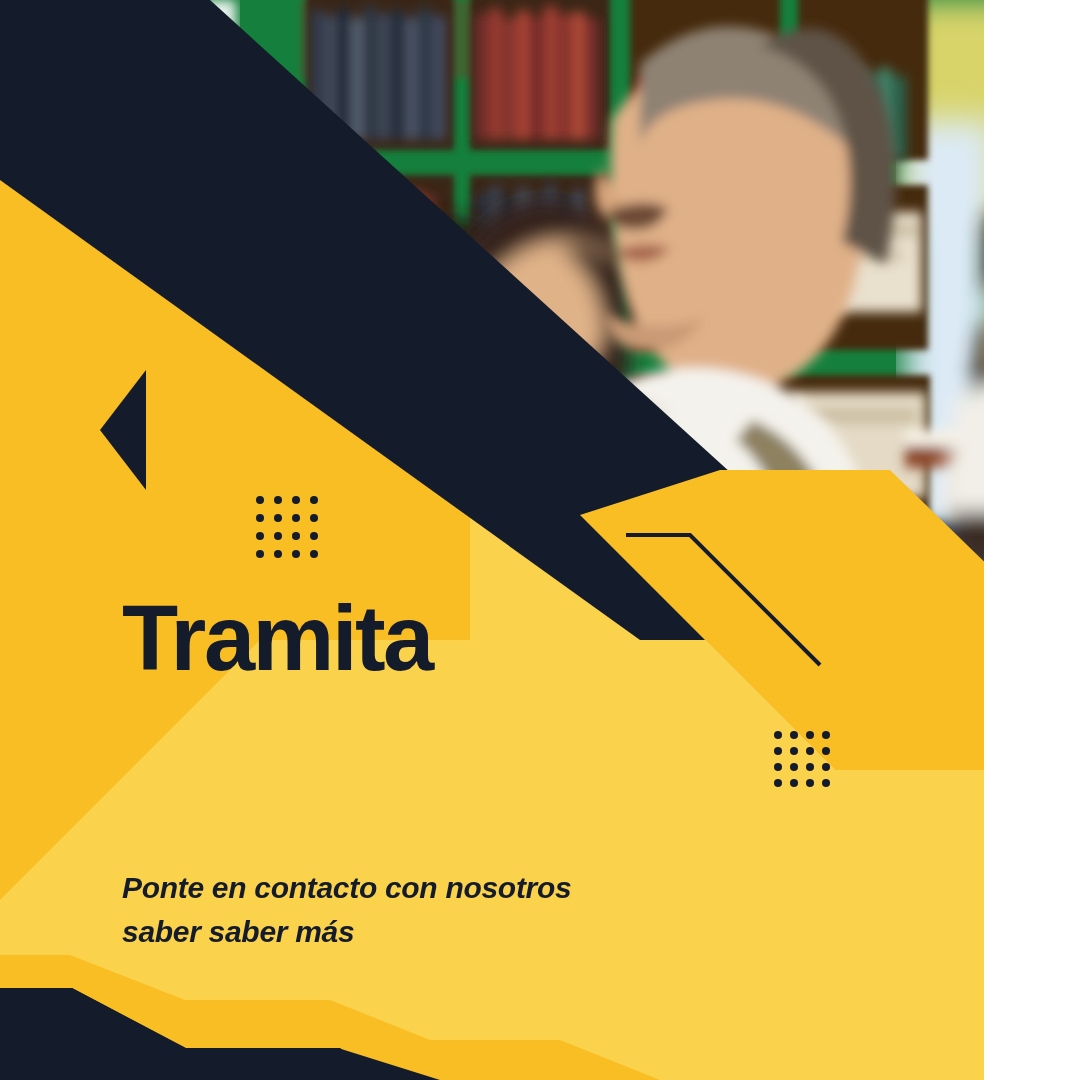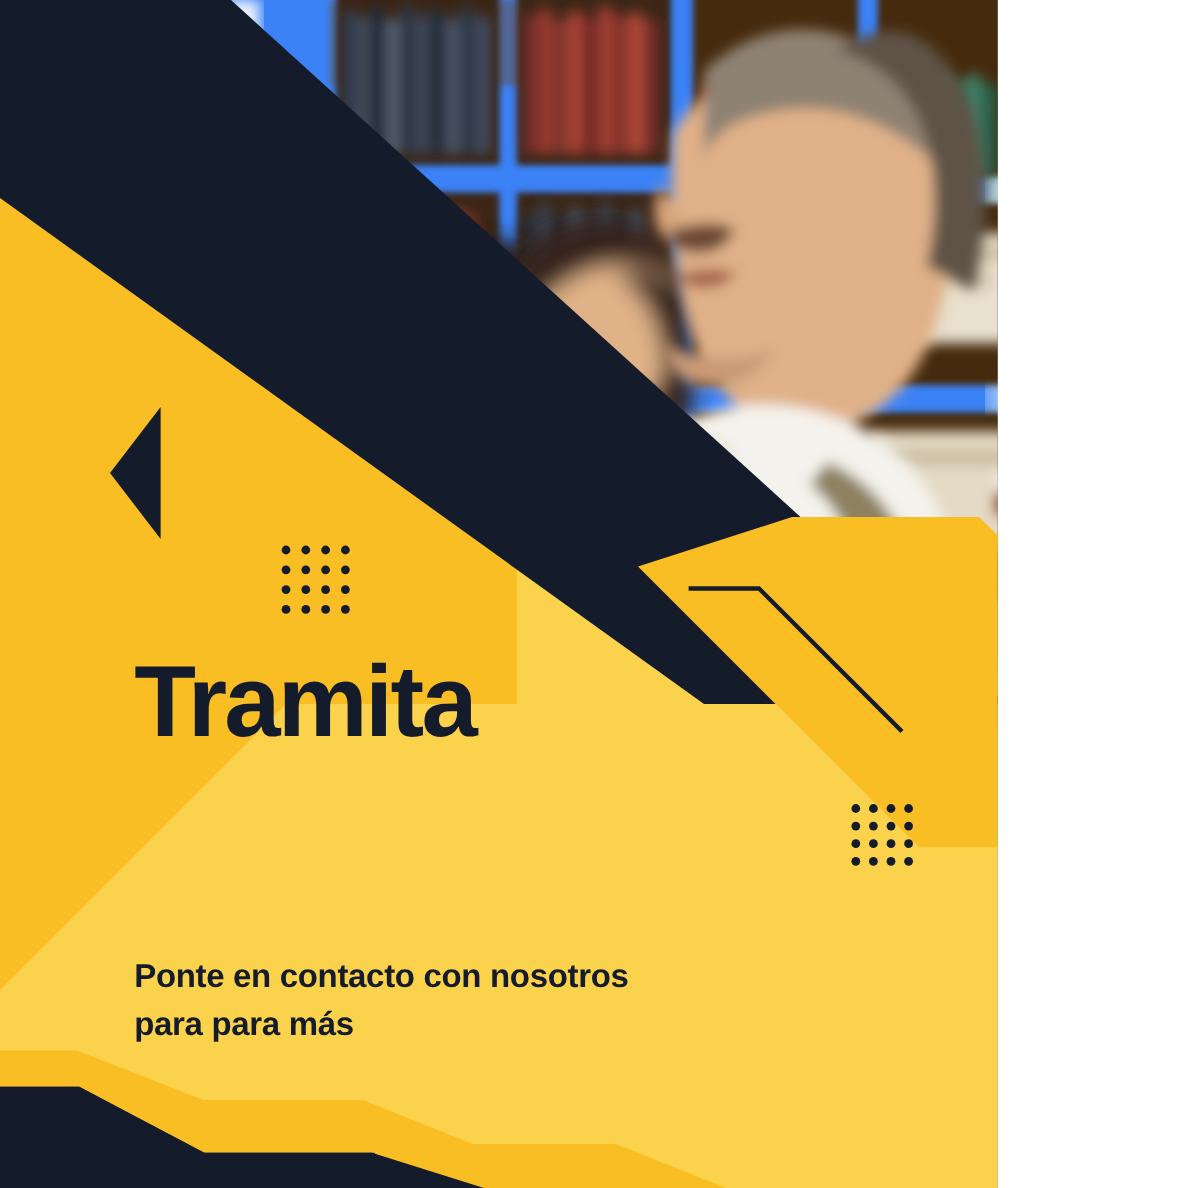--- a/index.html
+++ b/index.html
@@ -5,24 +5,24 @@
   html, body {
     margin: 0;
     padding: 0;
     background: #ffffff;
   }
   body {
     font-family: "Liberation Sans", sans-serif;
   }
   #poster {
     position: relative;
-    width: 907px;
+    width: 984px;
     height: 1080px;
     overflow: hidden;
-    background: #3b82f6;
+    background: #15803d;
   }
 
   
   .photo {
     position: absolute;
     inset: 0;
     overflow: hidden;
   }
   .photo svg { display: block; width: 1080px; height: 1080px; }
 
@@ -57,21 +57,21 @@
     left: 122px;
     top: 866px;
     margin: 0;
     color: #141B2B;
     font-family: "Liberation Sans", sans-serif;
     font-weight: 600;
     font-size: 30px;
     line-height: 1.45;
     letter-spacing: -0.3px;
   }
-  .subcopy span { display: block; }
+  .subcopy span { display: block; font-style: italic; }
 
   
   .dotgrid {
     position: absolute;
     display: grid;
     grid-template-columns: repeat(4, 1fr);
     grid-template-rows: repeat(4, 1fr);
   }
   .dotgrid i {
     display: block;
@@ -381,16 +381,16 @@
       <i></i>
       <i></i>
   </div>
 
   <div class="textblock">
     <h1 class="headline-1">Tramita</h1>
   </div>
 
   <p class="subcopy">
     <span>Ponte en contacto con nosotros</span>
-    <span>para para más</span>
+    <span>saber saber más</span>
   </p>
 
 </div>
 
 </body></html>

